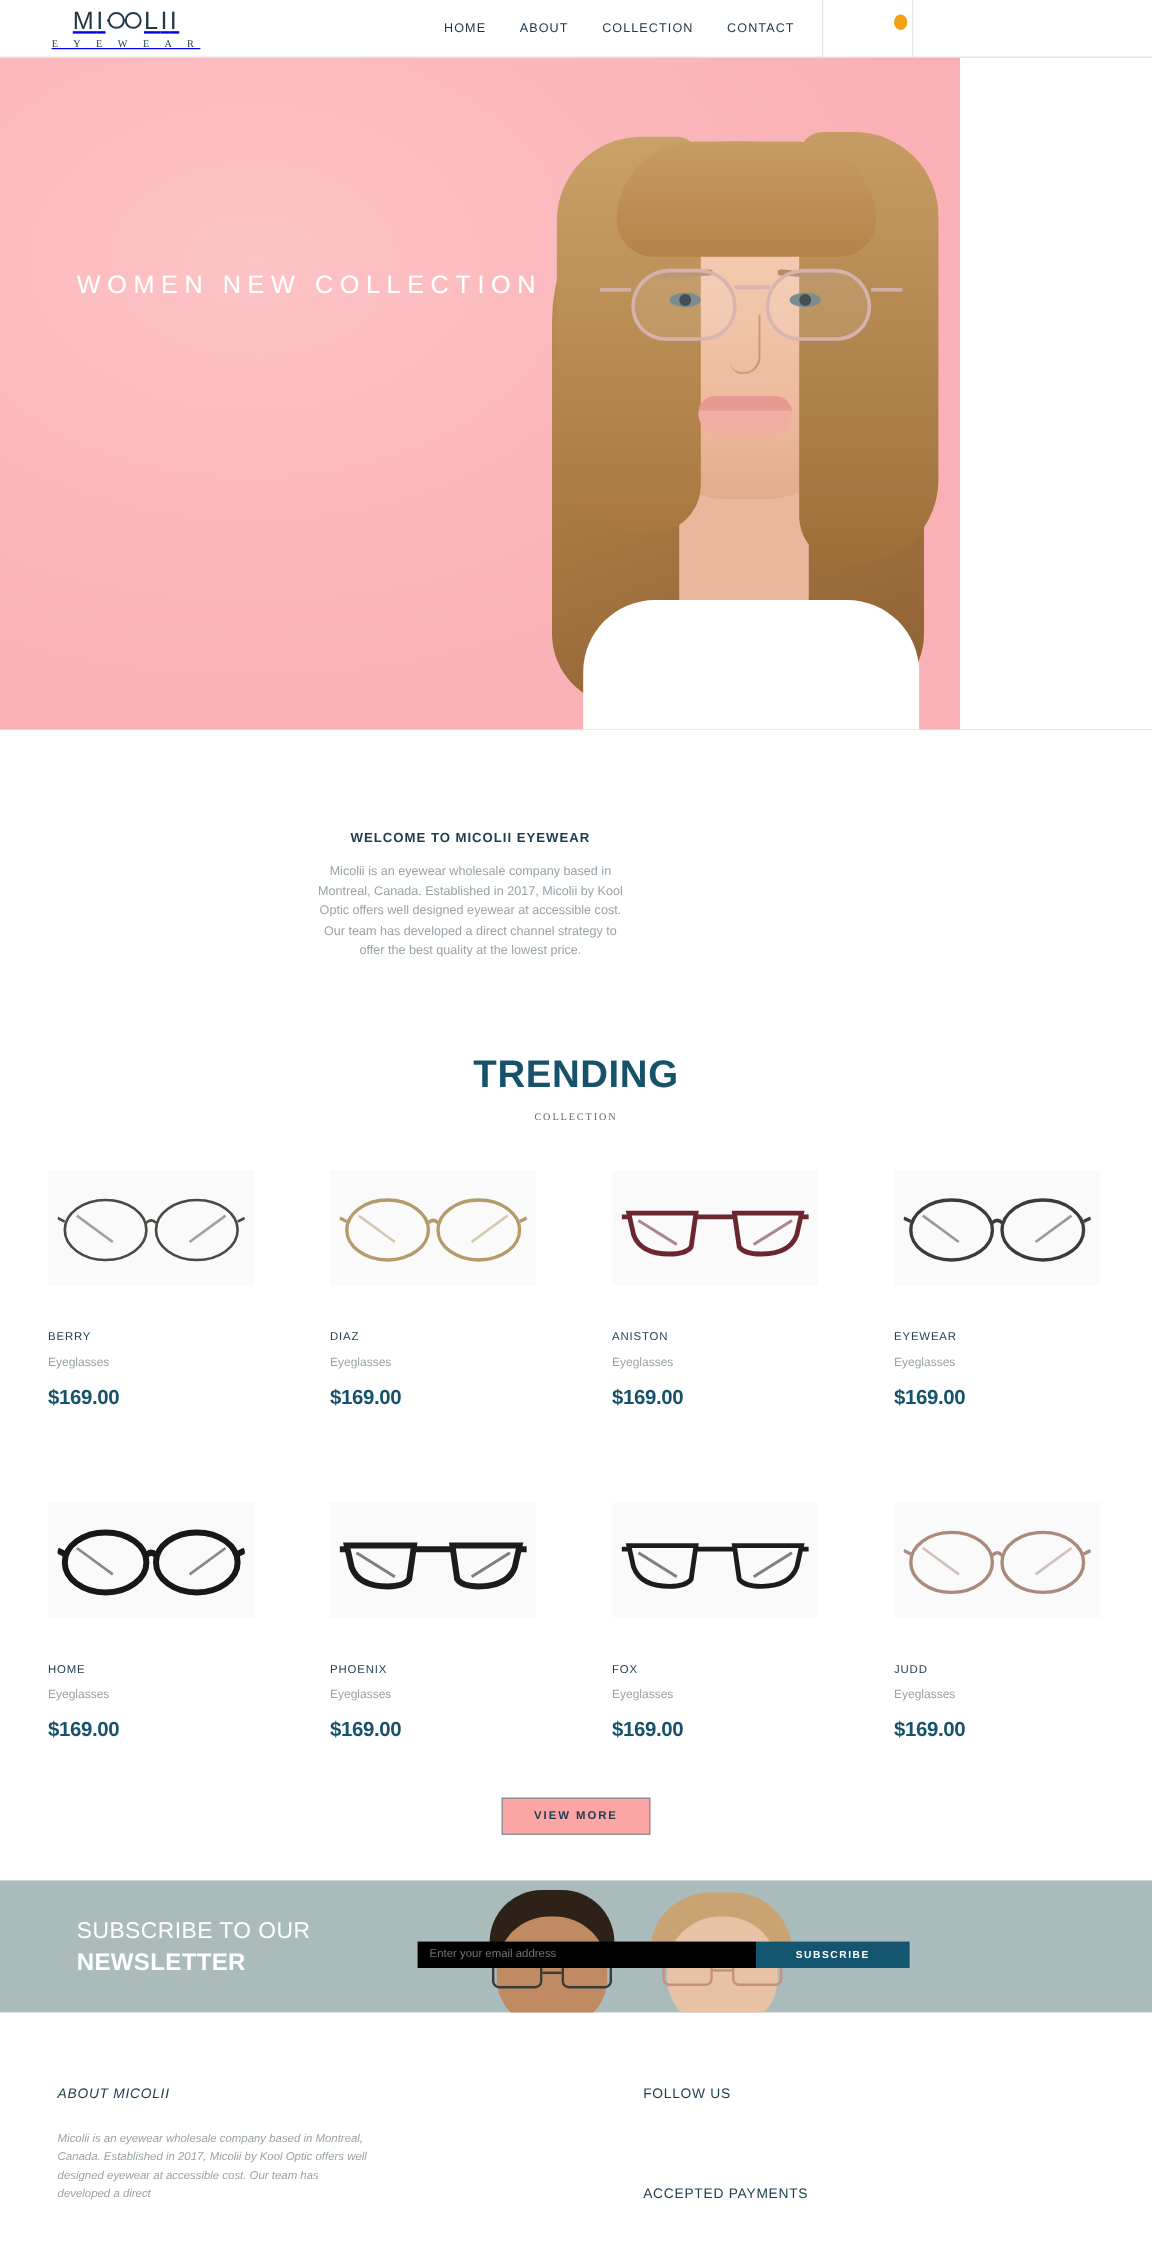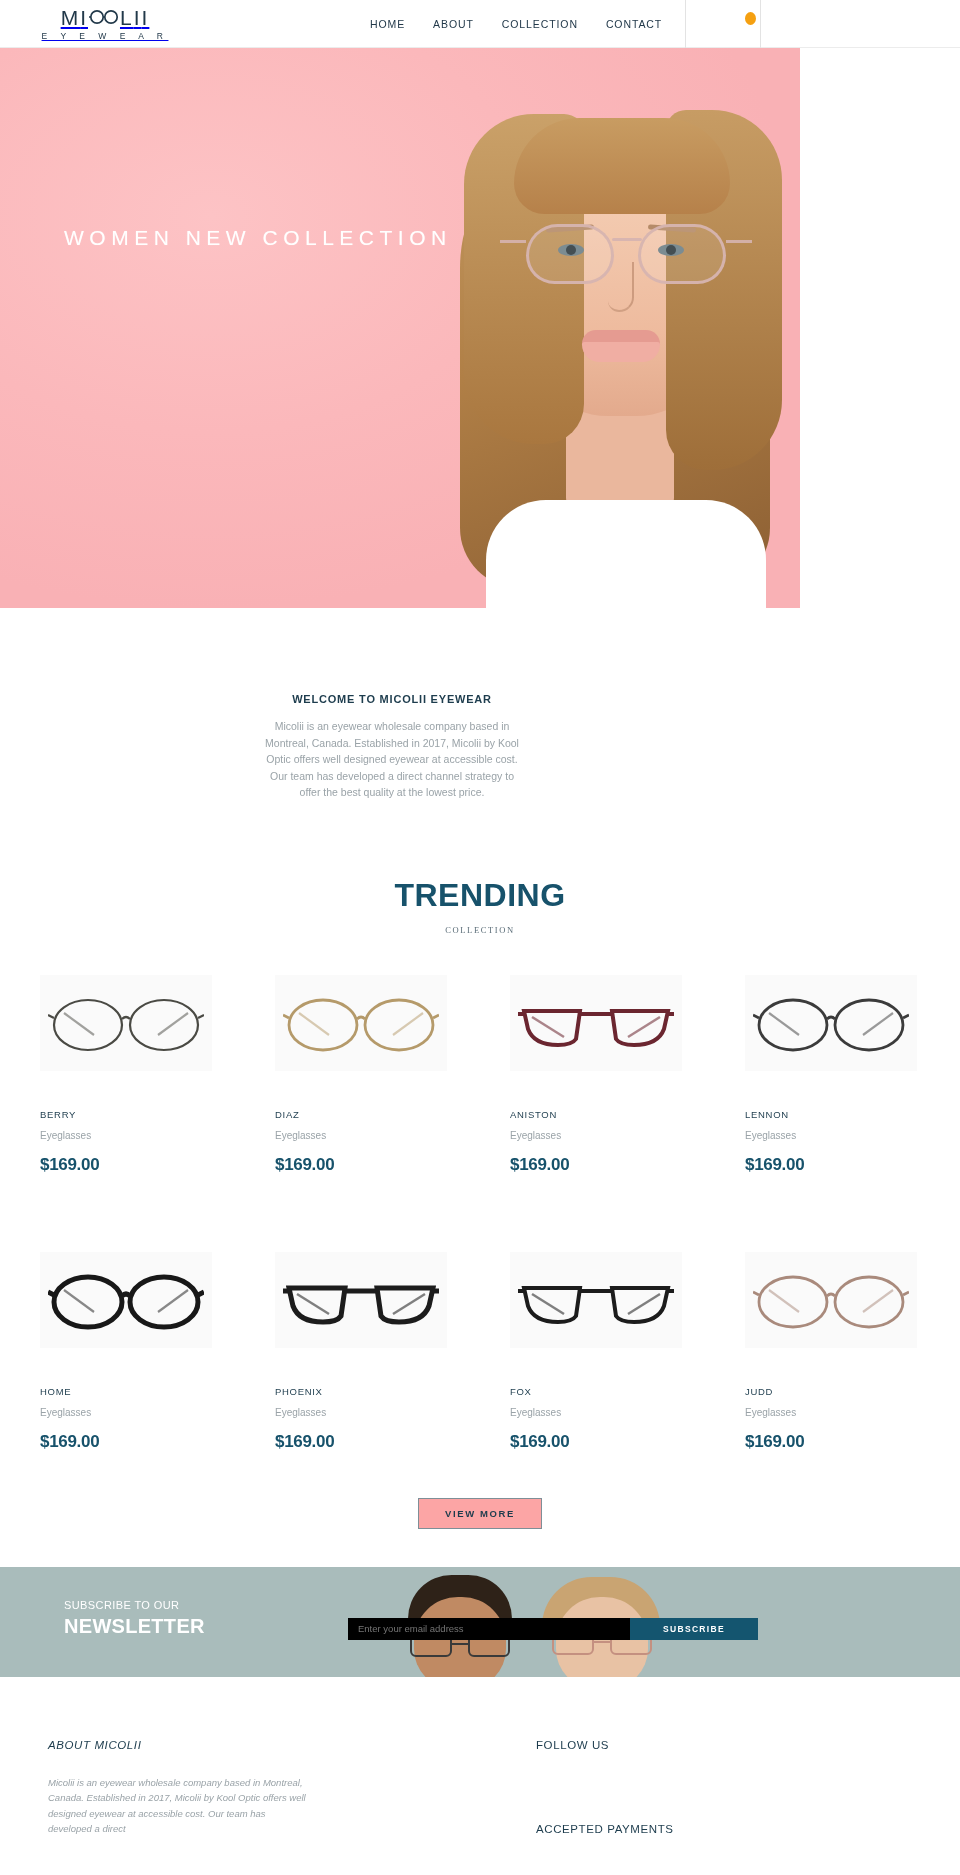--- a/index.html
+++ b/index.html
@@ -33,21 +33,21 @@
     display: flex;
     align-items: center;
     font-size: 21px;
     letter-spacing: 2px;
     font-weight: 400;
     color: #22394a;
     line-height: 1;
   }
   .logo-main .spec { display: inline-flex; align-items: center; margin: 0 1px; }
   .logo-sub {
-    font-family: Liberation Sans, sans-serif;
+    font-family: Liberation Serif, serif;
     font-size: 8.5px;
     letter-spacing: 5.5px;
     color: #22394a;
     margin-top: 3px;
     margin-left: 0;
   }
   .nav {
     position: absolute;
     left: 370px;
     top: 0;
@@ -285,21 +285,21 @@
   .gl-lens { position:absolute; top:0; width:42px; height:24px; border:2px solid #3a3a3a; border-radius:6px; }
   .gl-lens.r { right:0; }
   .gl-lens.pink { border-color:#c49080; }
   .gl-br { position:absolute; left:42px; top:10px; width:16px; height:2px; background:#3a3a3a; }
   .gl-br.pink { background:#c49080; }
   .nl-text {
     position: absolute;
     left: 64px; top: 32px;
     color: #ffffff;
   }
-  .nl-text .l1 { font-size: 11px; letter-spacing: 0.4px; font-weight: 400; }
+  .nl-text .l1 { font-size: 19px; letter-spacing: 0.4px; font-weight: 400; }
   .nl-text .l2 { font-size: 20px; font-weight: bold; letter-spacing: 0.3px; margin-top: 4px; }
   .nl-form {
     position: absolute;
     left: 348px; top: 51px;
     display: flex;
     z-index: 5;
   }
   .nl-input {
     width: 282px; height: 22px;
     border: none;
@@ -477,21 +477,21 @@
           <svg width="156" height="60" viewBox="0 0 156 60">
             <ellipse cx="40" cy="32" rx="34" ry="25" stroke="#3b3b3b" fill="none" stroke-width="2.8"></ellipse>
             <ellipse cx="116" cy="32" rx="34" ry="25" stroke="#3b3b3b" fill="none" stroke-width="2.8"></ellipse>
             <path d="M74 26 Q78 22 82 26" stroke="#3b3b3b" fill="none" stroke-width="2.8"></path>
             <line x1="0" y1="22" x2="6" y2="25" stroke="#3b3b3b" fill="none" stroke-width="2.8"></line>
             <line x1="156" y1="22" x2="150" y2="25" stroke="#3b3b3b" fill="none" stroke-width="2.8"></line>
             <line x1="16" y1="20" x2="46" y2="42" stroke="#3b3b3b" stroke-width="2.2" opacity=".5"></line>
             <line x1="140" y1="20" x2="110" y2="42" stroke="#3b3b3b" stroke-width="2.2" opacity=".5"></line>
           </svg>
         </div>
-        <div class="card-name">LENNON</div>
+        <div class="card-name">EYEWEAR</div>
         <div class="card-cat">Eyeglasses</div>
         <div class="card-price">$169.00</div>
       </div>
       <div class="card">
         <div class="card-img">
           <svg width="156" height="60" viewBox="0 0 156 60">
             <ellipse cx="40" cy="32" rx="34" ry="25" stroke="#181818" fill="none" stroke-width="5"></ellipse>
             <ellipse cx="116" cy="32" rx="34" ry="25" stroke="#181818" fill="none" stroke-width="5"></ellipse>
             <path d="M74 26 Q78 22 82 26" stroke="#181818" fill="none" stroke-width="5"></path>
             <line x1="0" y1="22" x2="6" y2="25" stroke="#181818" fill="none" stroke-width="5"></line>

